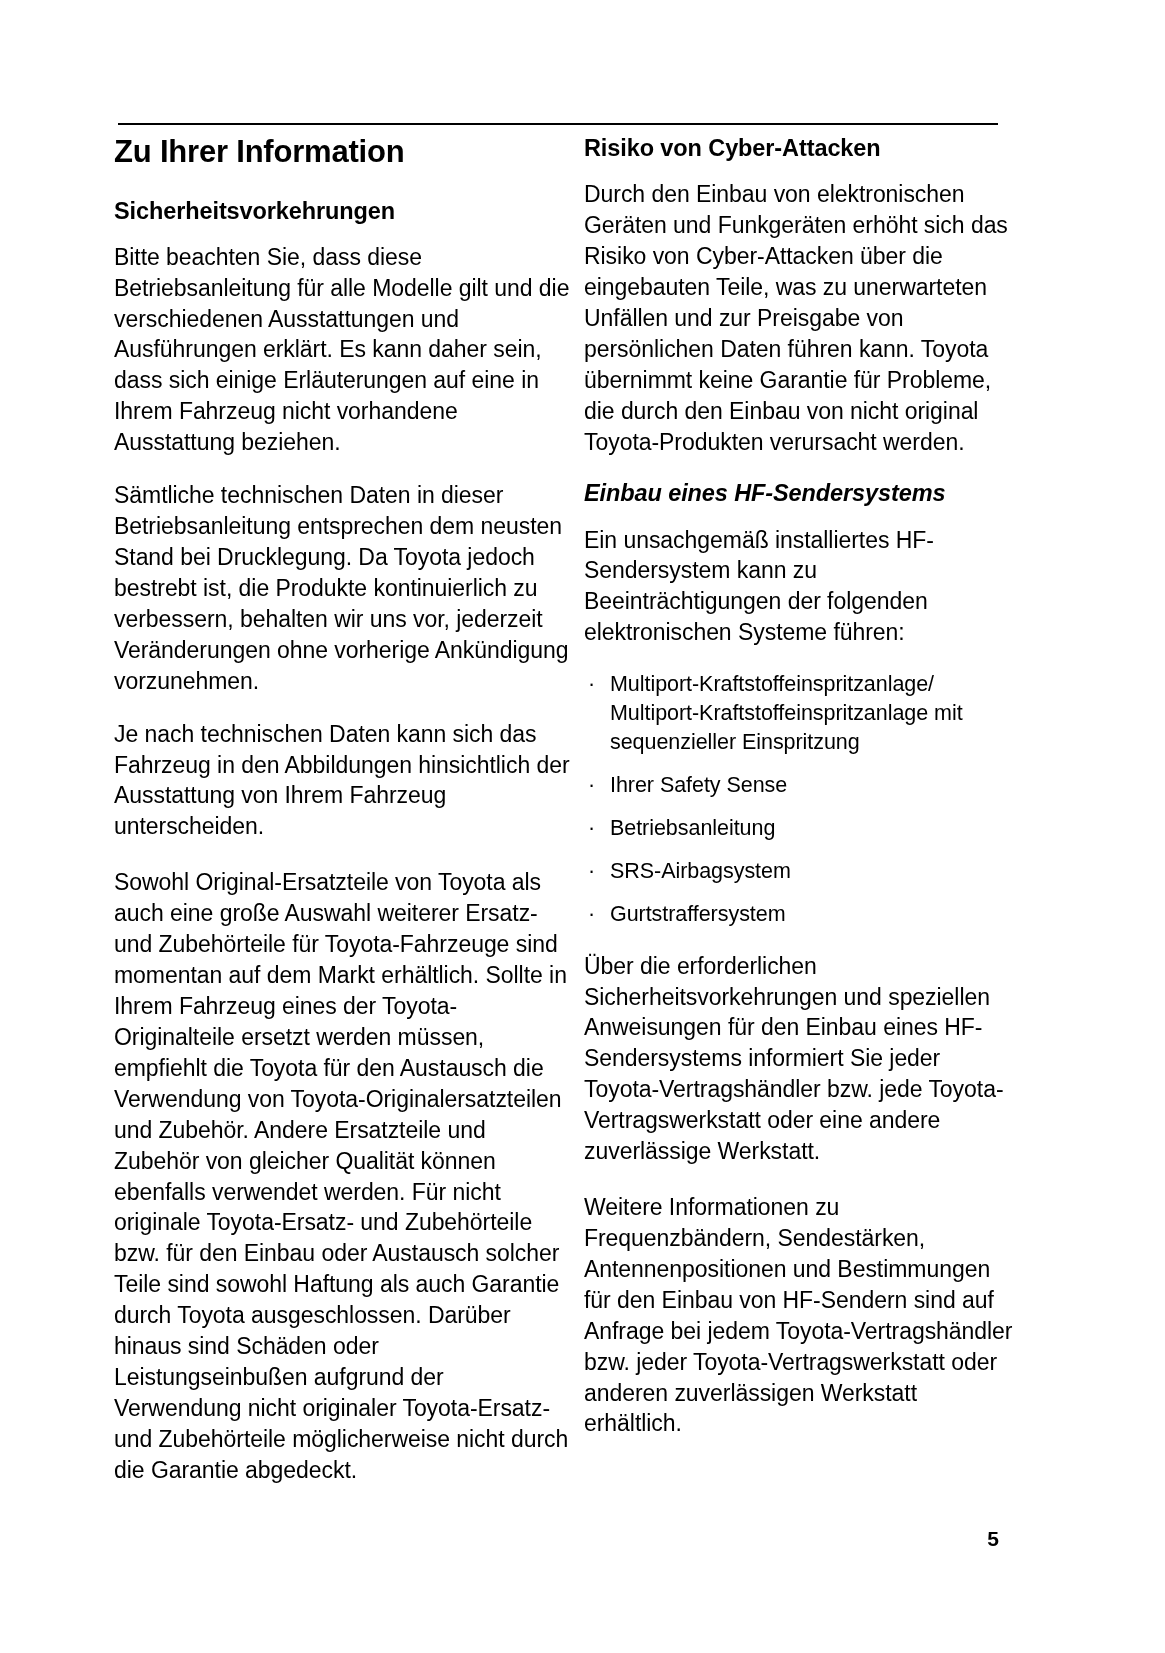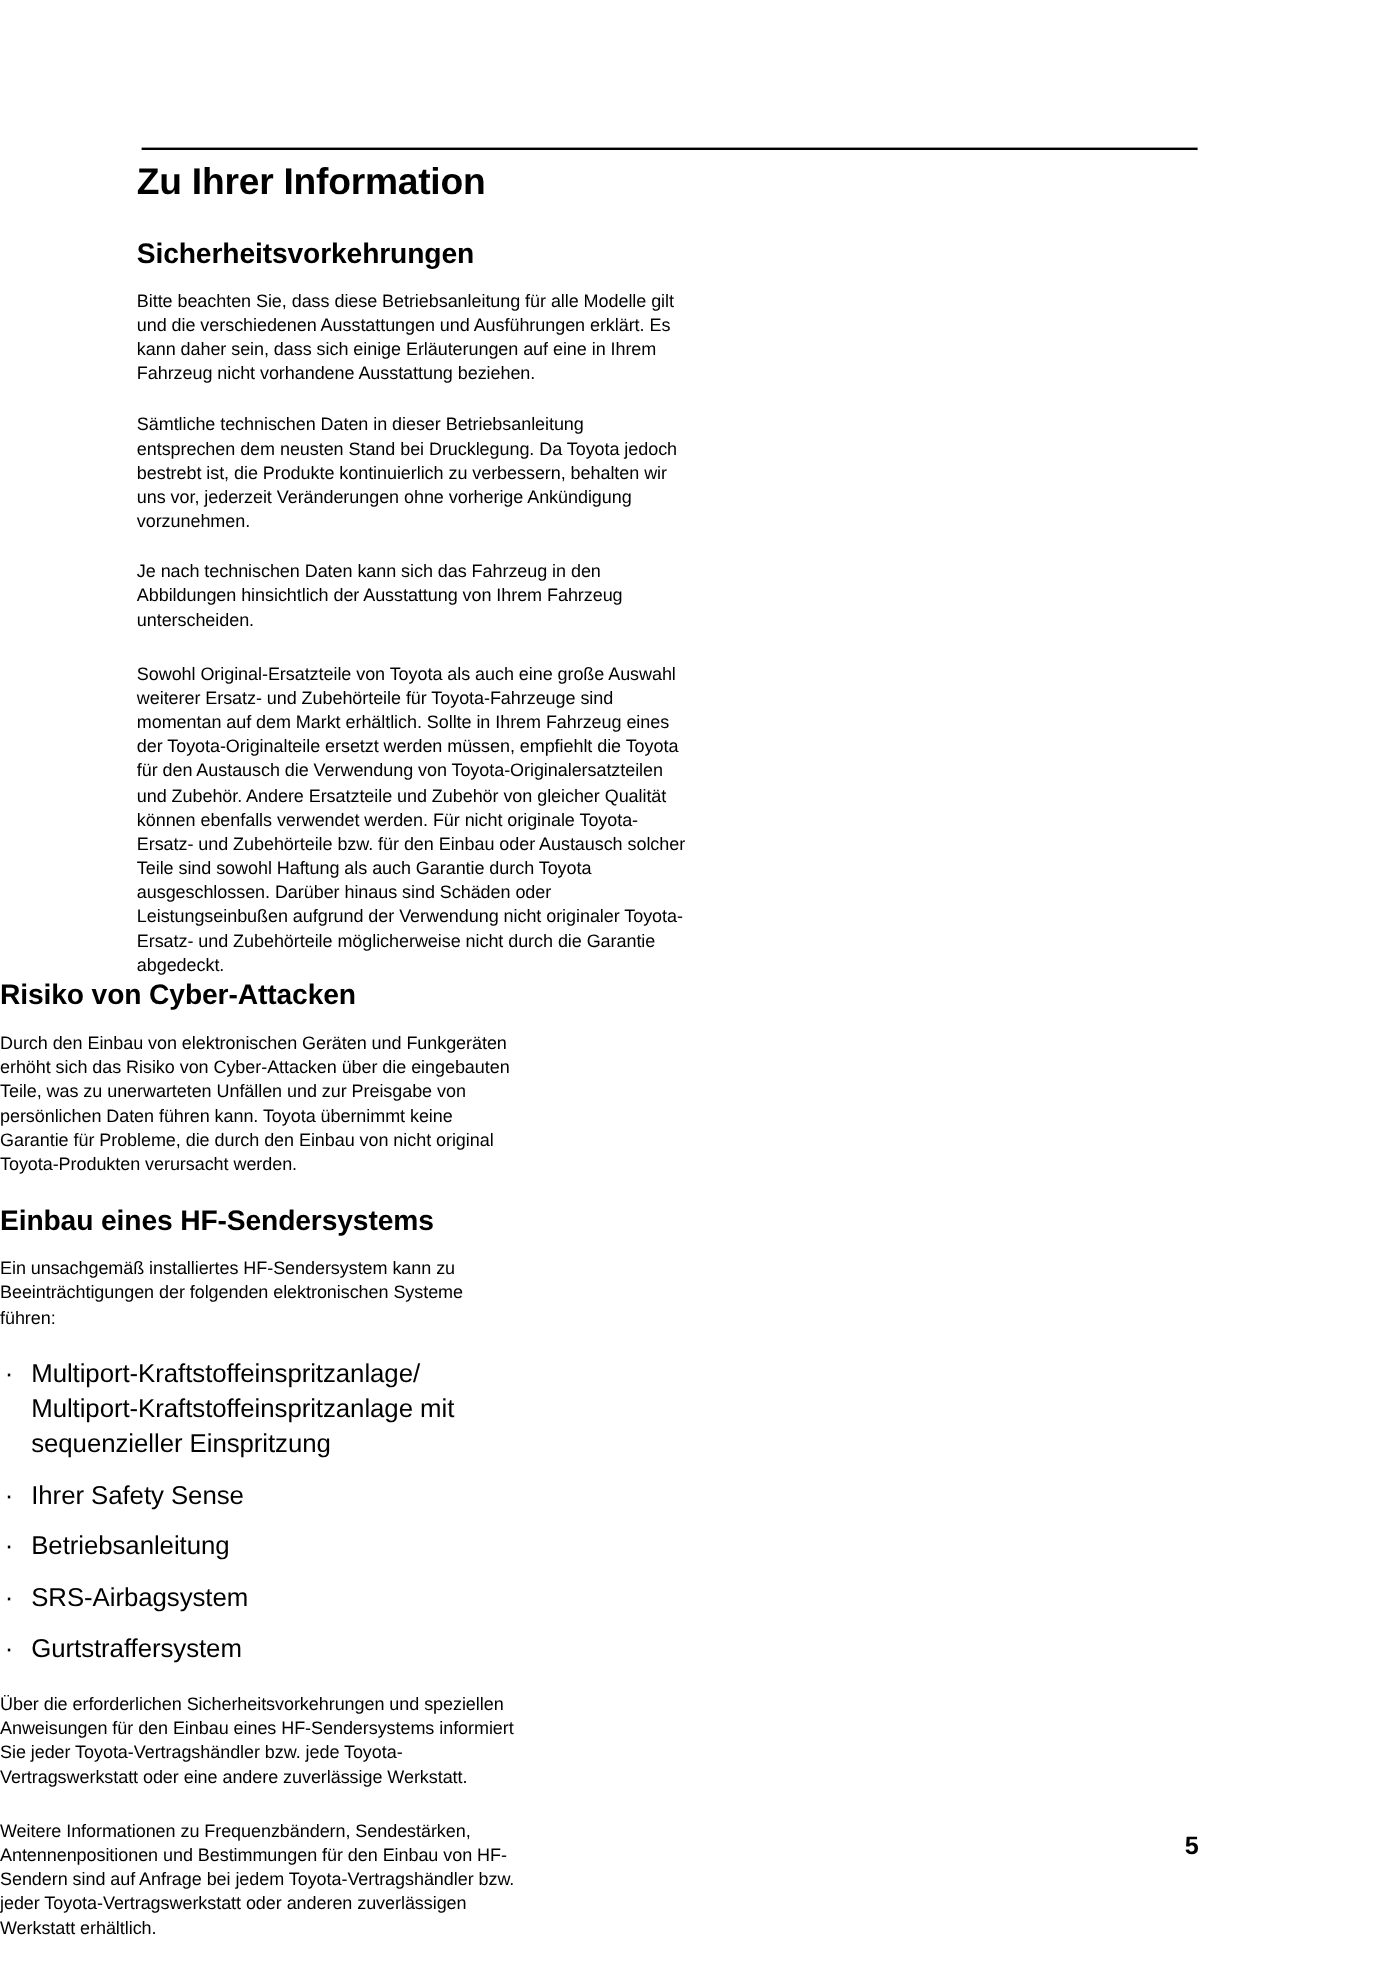--- a/index.html
+++ b/index.html
@@ -34,21 +34,21 @@
     height: 2px;
     background: #000000;
   }
 
   .columns {
     position: absolute;
     left: 0;
     top: 134px;
     width: 1165px;
     display: flex;
-    flex-direction: column;
+    flex-direction: row;
     align-items: flex-start;
   }
 
   .col {
     box-sizing: border-box;
   }
 
   .col-left {
     width: 470px;
     margin-left: 114px;
@@ -71,28 +71,29 @@
 
   h2.section-title {
     font-size: 23.5px;
     font-weight: bold;
     line-height: 1.24;
     margin: 0 0 16px 0;
     letter-spacing: -0.1px;
   }
 
   h2.section-title.spaced {
+    font-style: italic;
   }
 
   h2.section-title.right-first {
     margin-top: 0;
   }
 
   p.body-text {
-    font-size: 15px;
+    font-size: 23px;
     line-height: 1.345;
     margin: 0 0 22px 0;
     letter-spacing: -0.05px;
     text-align: left;
   }
 
   p.body-text:last-child {
     margin-bottom: 0;
     margin-top: 25px;
   }

